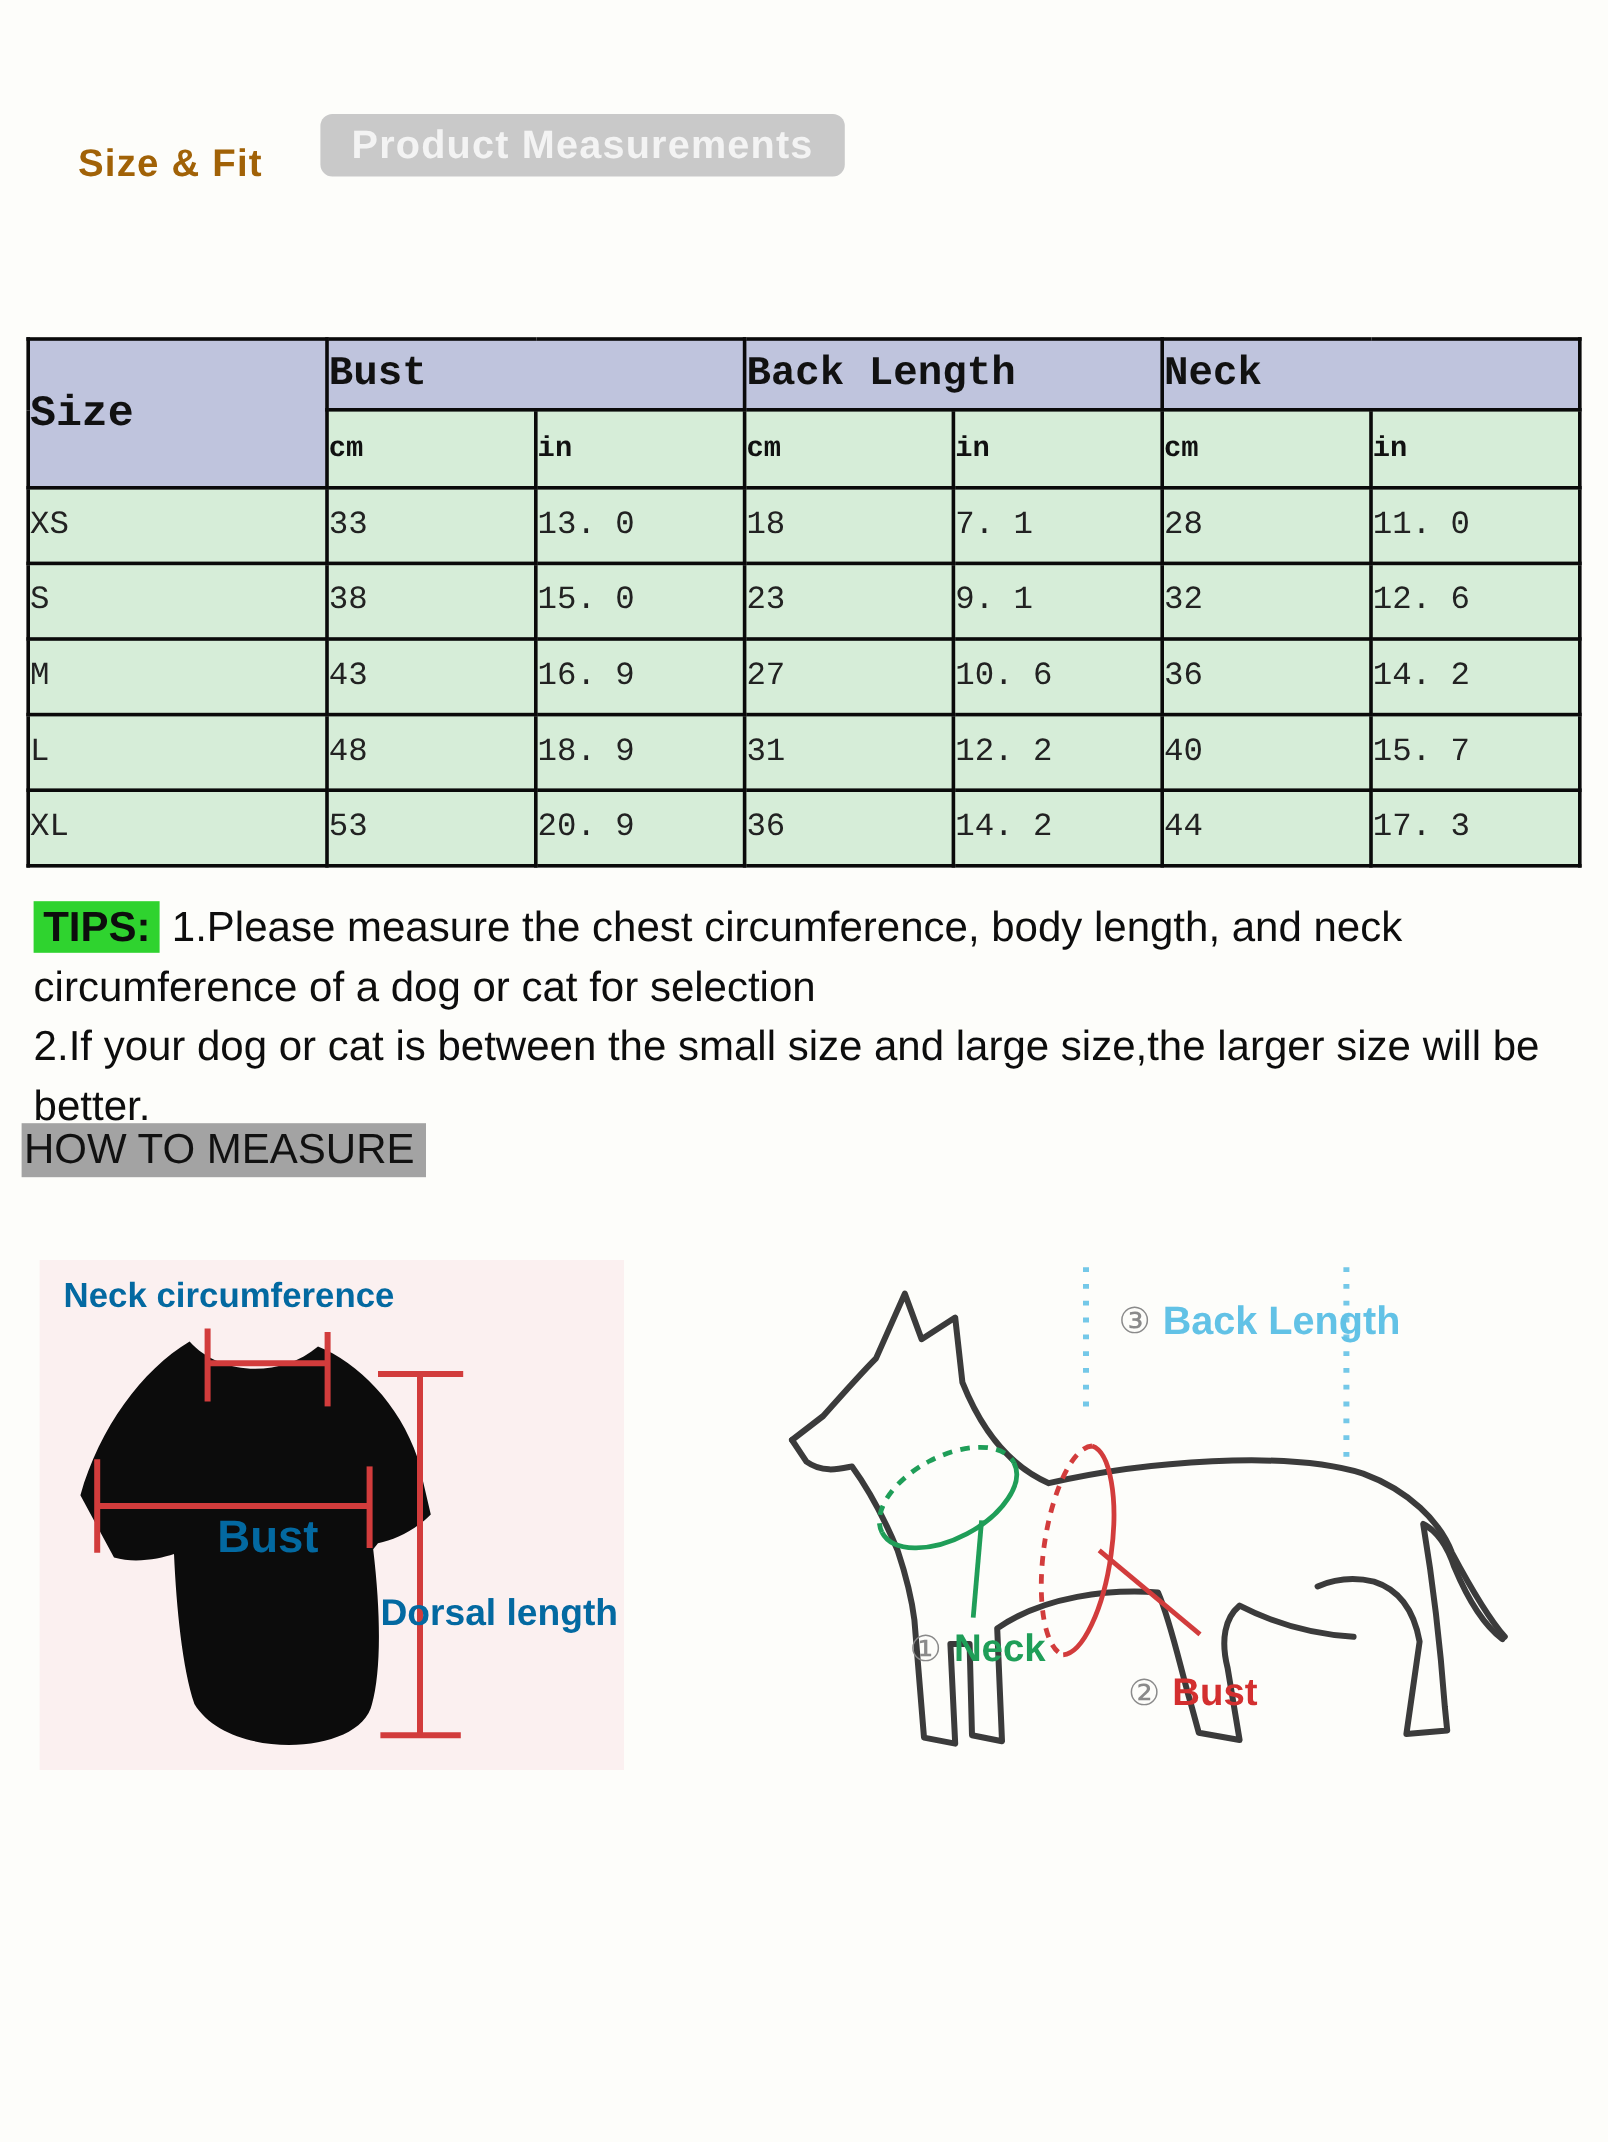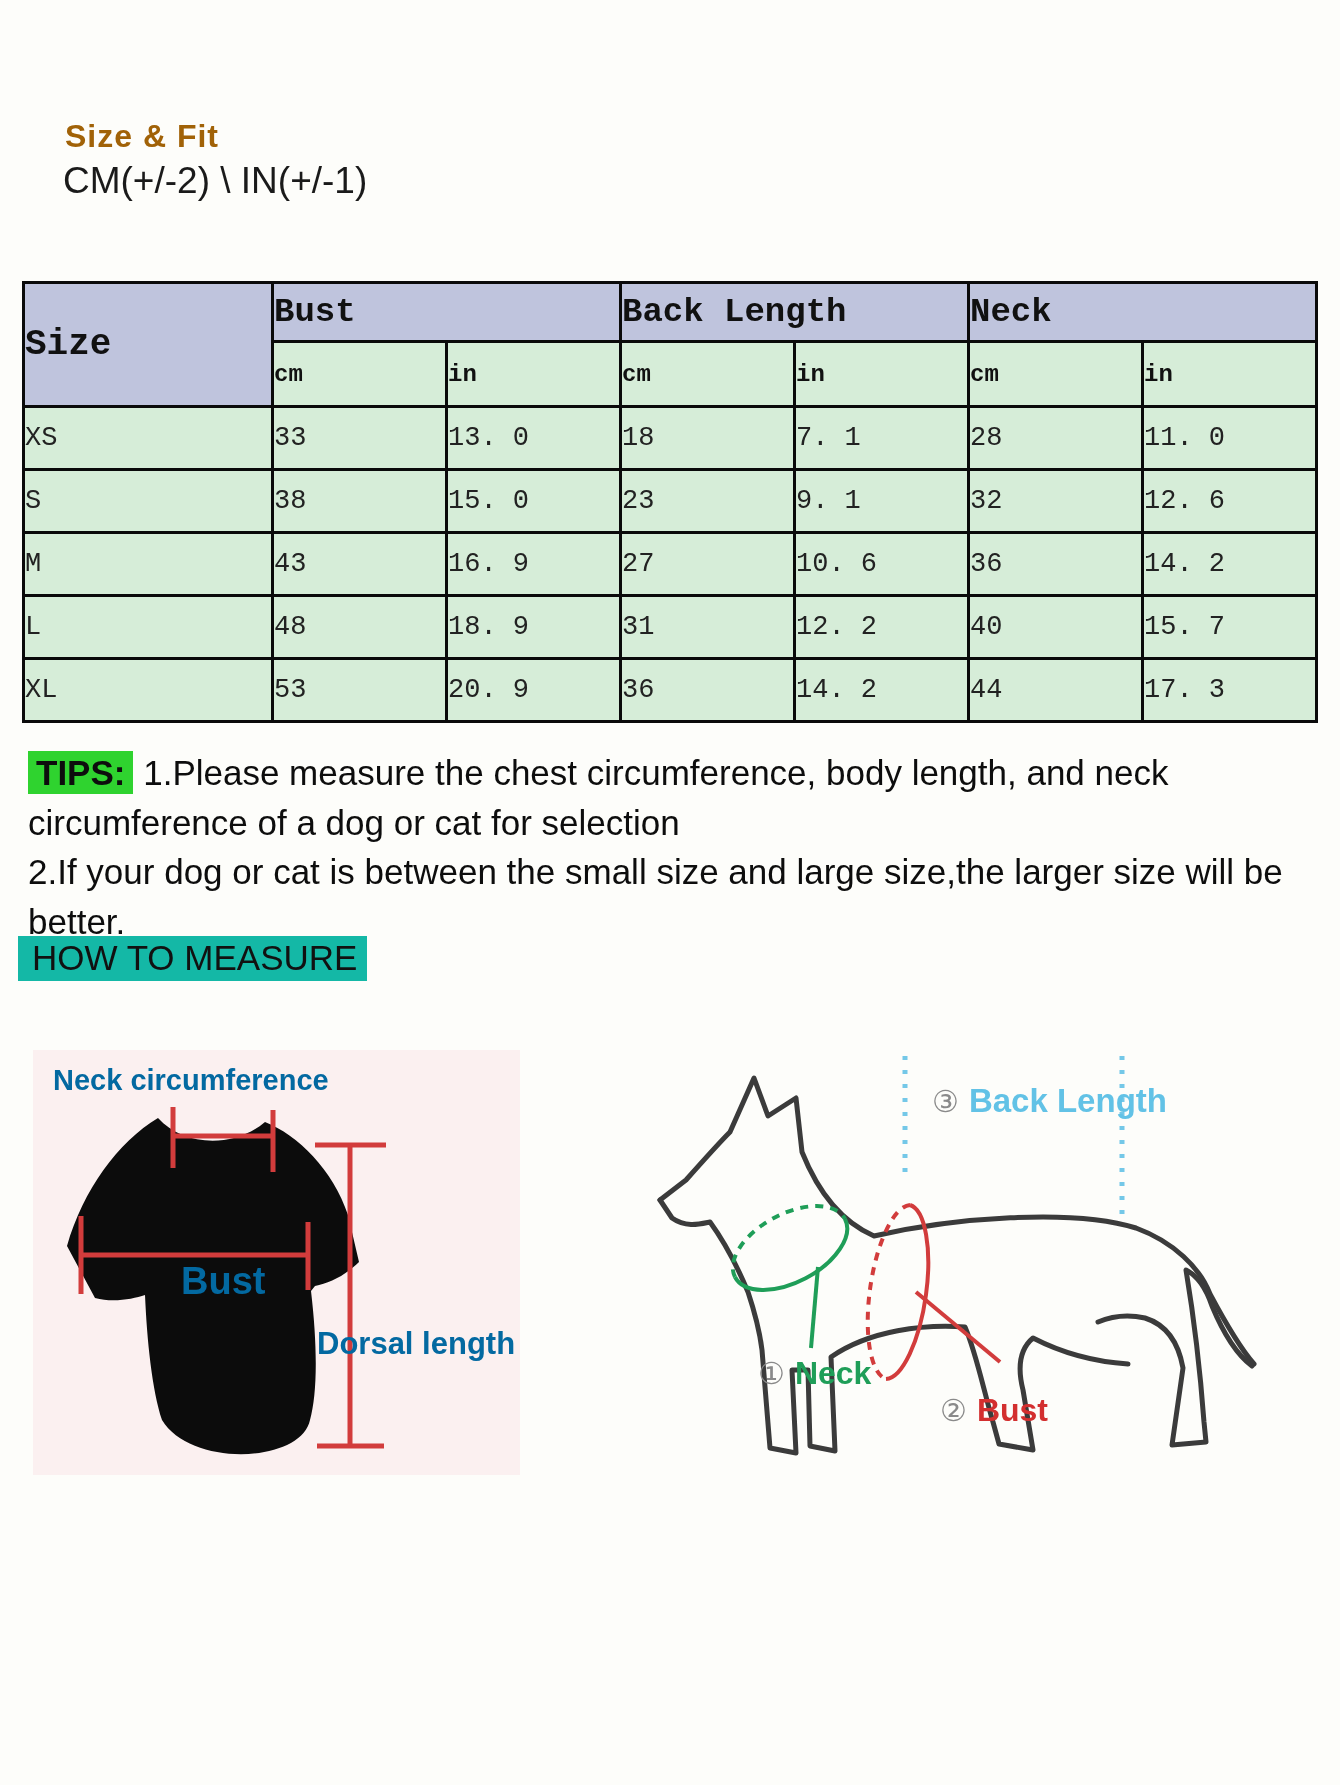--- a/index.html
+++ b/index.html
@@ -30,21 +30,21 @@
   .cell-grn{background:#d6edd8;}
   .th-group{font-size:34px;font-weight:bold;height:56px;}
   .th-size{font-size:36px;font-weight:bold;}
   .th-unit{font-size:24px;font-weight:bold;height:62px;}
   .td-val{font-size:27px;height:60px;font-weight:500;color:#222;}
   .col-size{width:246px;}
   
   .tips{position:absolute;left:28px;top:748px;width:1308px;font-size:35px;line-height:1.42;color:#0d0d0d;}
   .tips-label{background:#2fd32f;font-weight:bold;padding:2px 8px;}
   .how-to{position:absolute;left:18px;top:938px;font-size:35px;}
-  .how-to span{background:#14b8a6;padding:2px 10px 4px 14px;}
+  .how-to span{background:#a3a3a3;padding:2px 10px 4px 2px;}
   
   .shirt-panel{position:absolute;left:33px;top:1050px;width:487px;height:425px;background:#fbf0f0;}
   .shirt-panel svg{position:absolute;left:0;top:0;}
   .red-label{position:absolute;color:#0369a1;font-weight:bold;white-space:nowrap;
              font-family:"Liberation Sans",sans-serif;}
   .lbl-neckcirc{left:20px;top:14px;font-size:29px;}
   .lbl-bust{left:148px;top:210px;font-size:38px;}
   .lbl-dorsal{left:284px;top:276px;font-size:31px;}
   .dog-panel{position:absolute;left:640px;top:1030px;width:700px;height:450px;}
   .dog-panel svg{position:absolute;left:0;top:0;}
@@ -54,22 +54,22 @@
   .lbl-dogneck{left:118px;top:325px;font-size:32px;color:#1f9e58;}
   .lbl-dogbust{left:300px;top:362px;font-size:32px;color:#d32f2f;}
 </style>
 </head>
 <body>
 
 <div class="page">
 
   <div class="hdr-row">
     <div class="title">Size &amp; Fit</div>
-  </div>
-  <div class="tolerance">CM(+/-2) \ IN(+/-1)</div>
+    <div class="badge">Product Measurements</div>
+  </div>
 
   <table class="size">
     <tbody>
         <tr>
       <td class="hdr-lav th-size col-size" rowspan="2">Size</td>
       <td class="hdr-lav th-group" colspan="2">Bust</td>
       <td class="hdr-lav th-group" colspan="2">Back Length</td>
       <td class="hdr-lav th-group" colspan="2">Neck</td>
     </tr>
     <tr>

